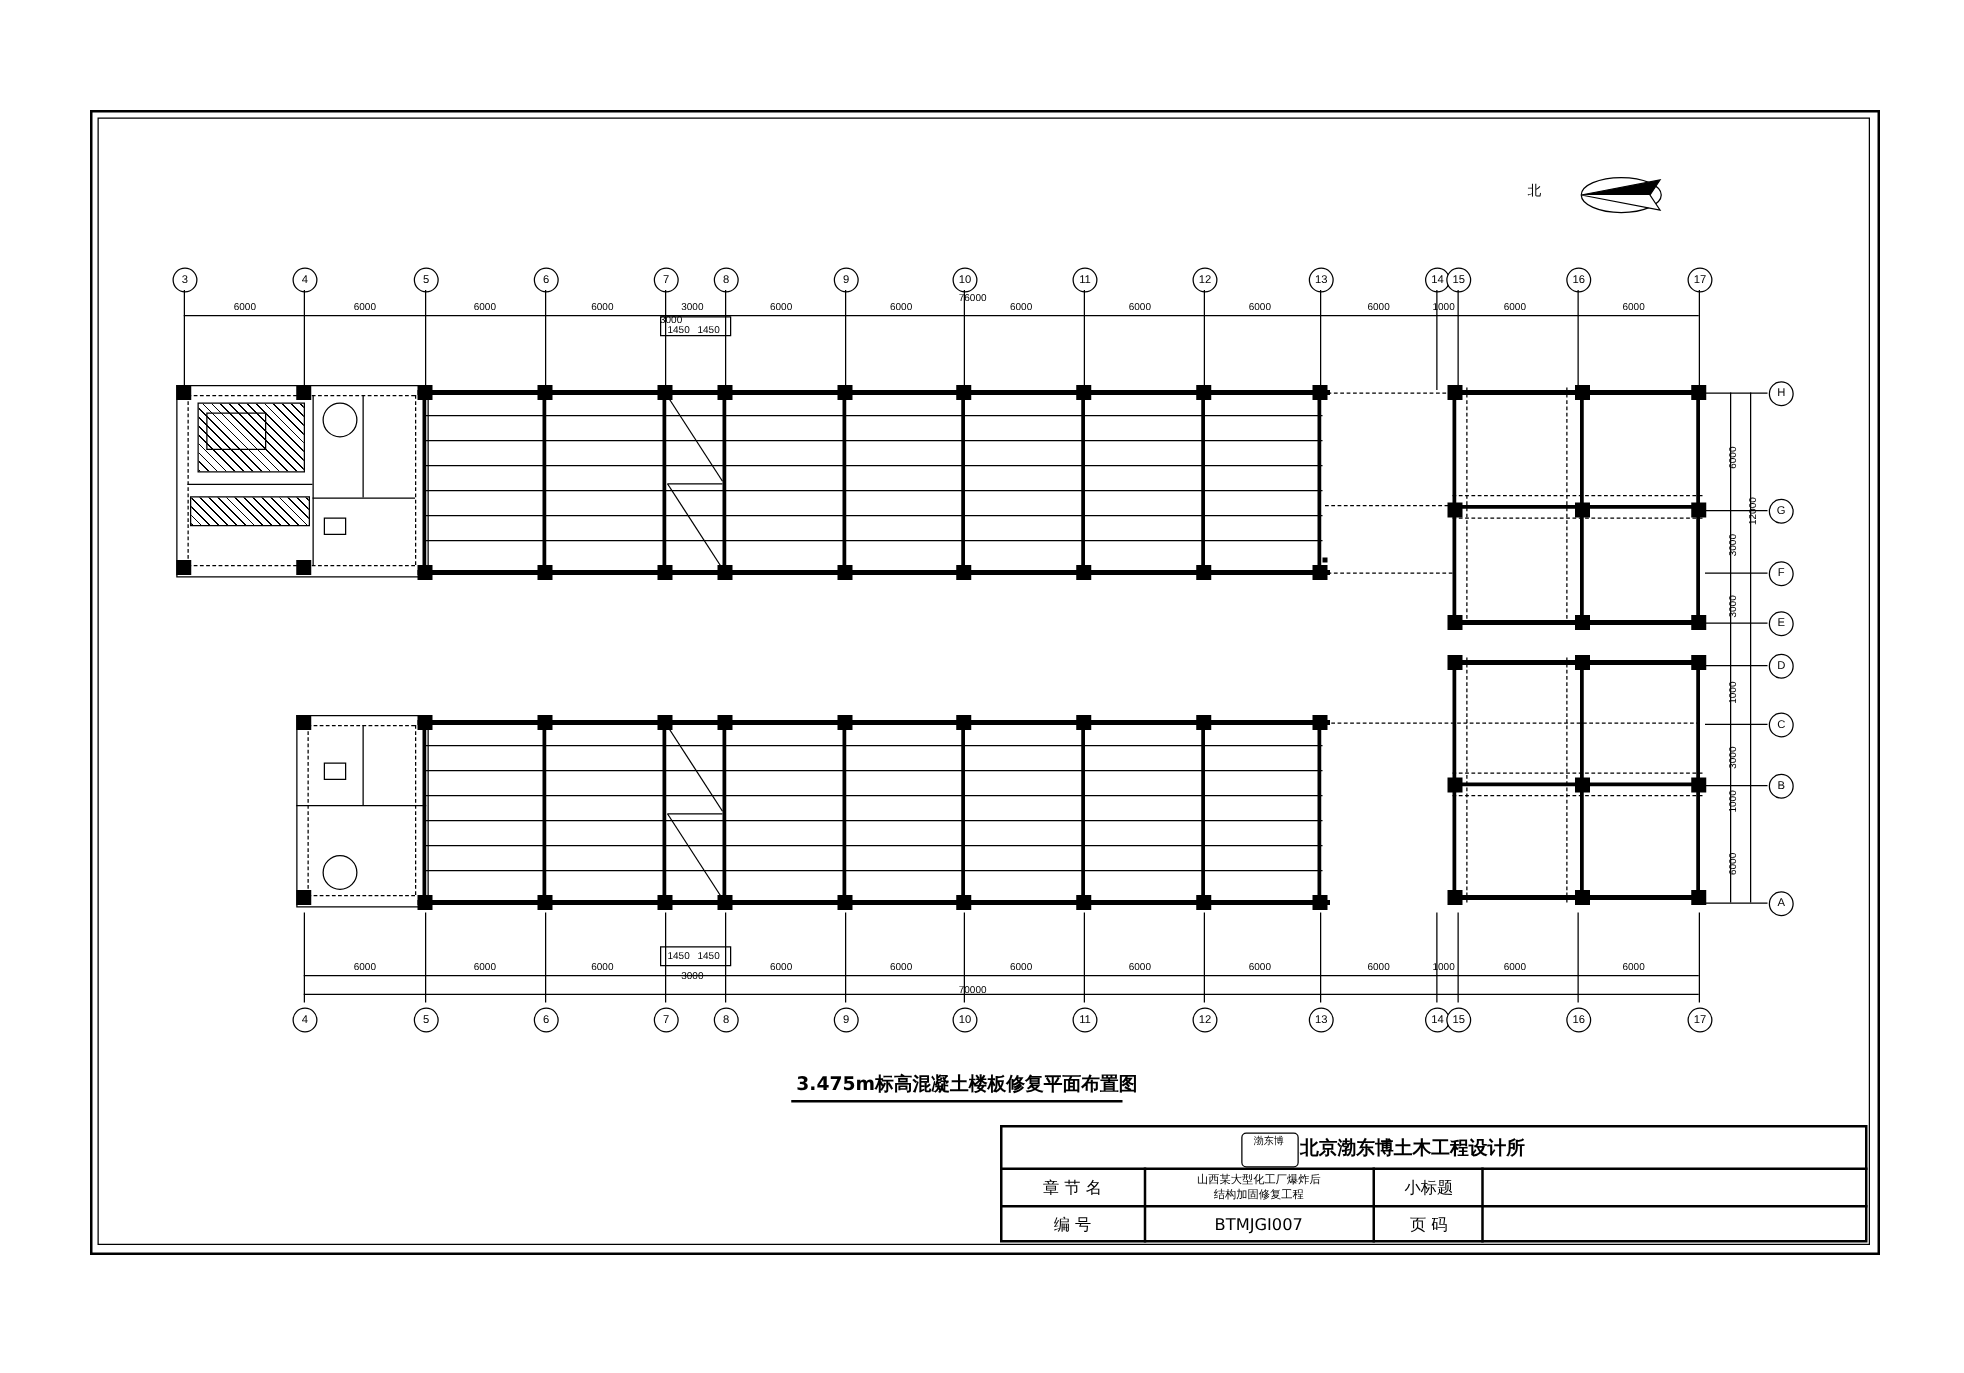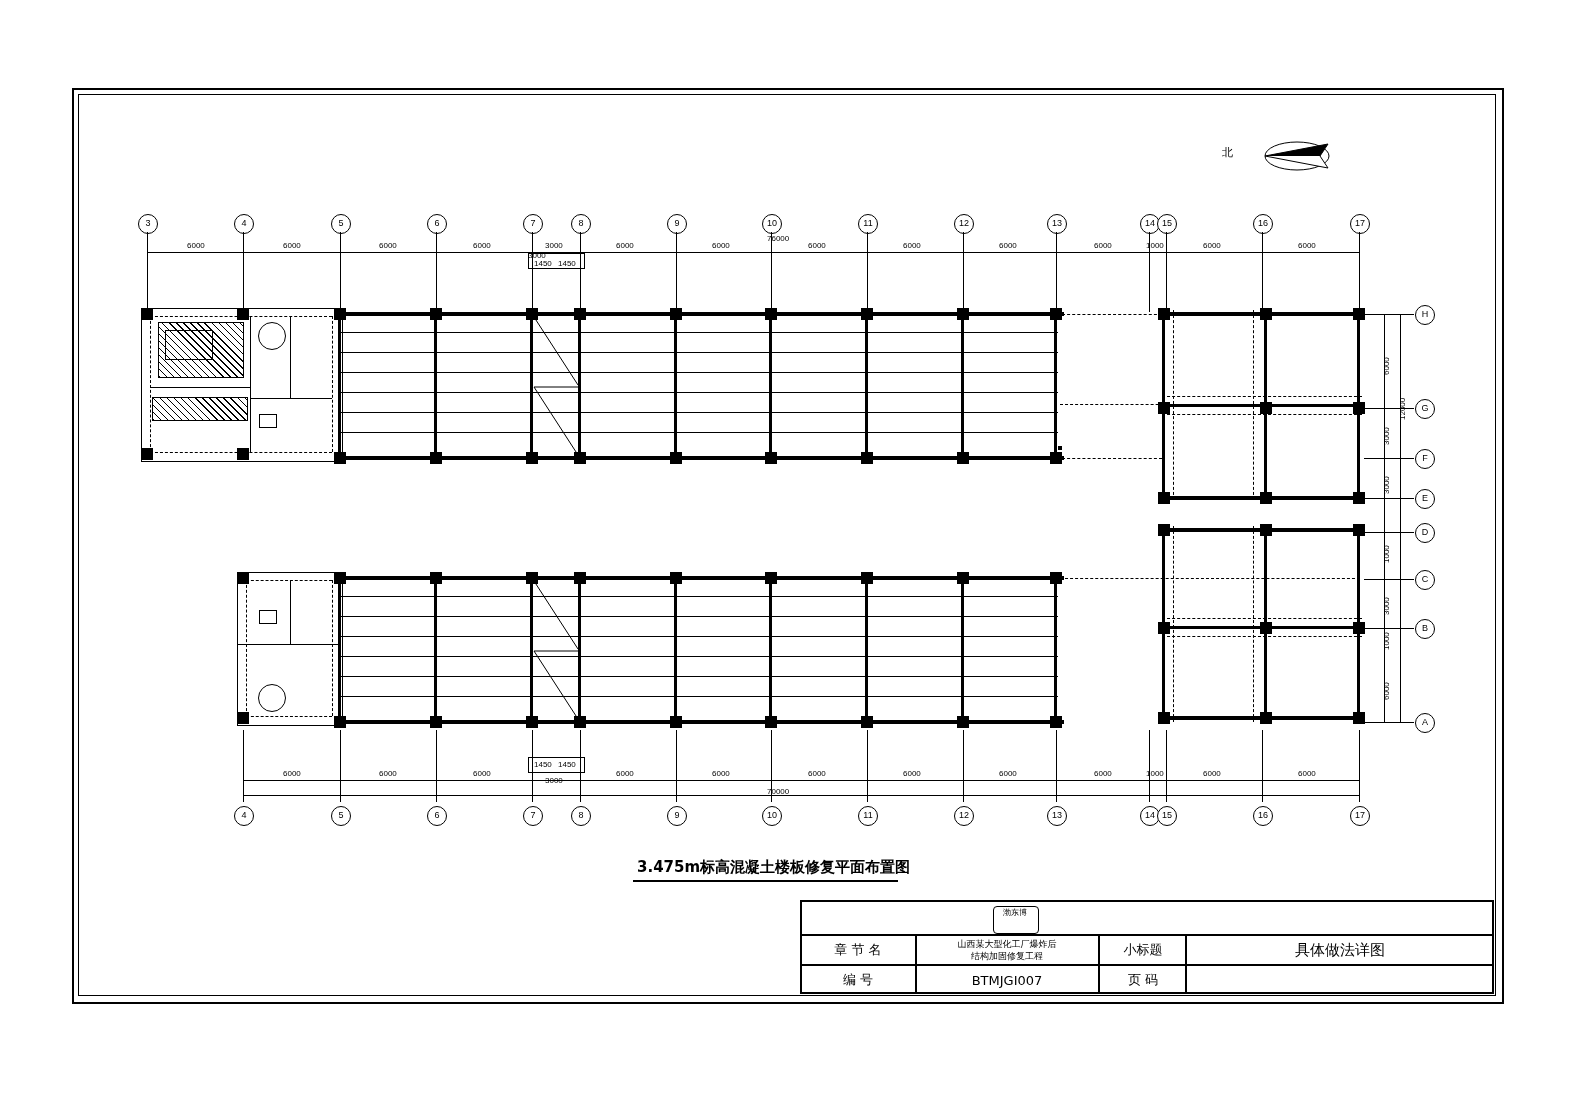--- a/index.html
+++ b/index.html
@@ -392,26 +392,26 @@
 
   <div class="tb"></div>
   <div class="tb-line" style="left:800px;top:934px;width:694px;height:2px;"></div>
   <div class="tb-line" style="left:800px;top:964px;width:694px;height:2px;"></div>
   <div class="tb-line" style="left:915px;top:934px;width:2px;height:60px;"></div>
   <div class="tb-line" style="left:1098px;top:934px;width:2px;height:60px;"></div>
   <div class="tb-line" style="left:1185px;top:934px;width:2px;height:60px;"></div>
 
   <div class="logo-ring"></div>
   <div class="logo">渤东博</div>
+  <div class="tb-cell" style="left:1040px;top:903px;width:300px;height:30px;font-size:15px;font-weight:bold;justify-content:flex-start;">北京渤东博土木工程设计所</div>
 
   <div class="tb-cell" style="left:802px;top:936px;width:112px;height:28px;">章 节 名</div>
   <div class="tb-cell small" style="left:918px;top:936px;width:178px;height:28px;">
     <span>山西某大型化工厂爆炸后</span>
     <span>结构加固修复工程</span>
   </div>
   <div class="tb-cell" style="left:1101px;top:936px;width:84px;height:28px;">小标题</div>
-  <div class="tb-cell" style="left:1188px;top:936px;width:304px;height:28px;font-size:15px;">具体做法详图</div>
 
   <div class="tb-cell" style="left:802px;top:966px;width:112px;height:28px;">编    号</div>
   <div class="tb-cell" style="left:918px;top:966px;width:178px;height:28px;">BTMJGI007</div>
   <div class="tb-cell" style="left:1101px;top:966px;width:84px;height:28px;">页    码</div>
 
 </div>
 
 </body></html>

